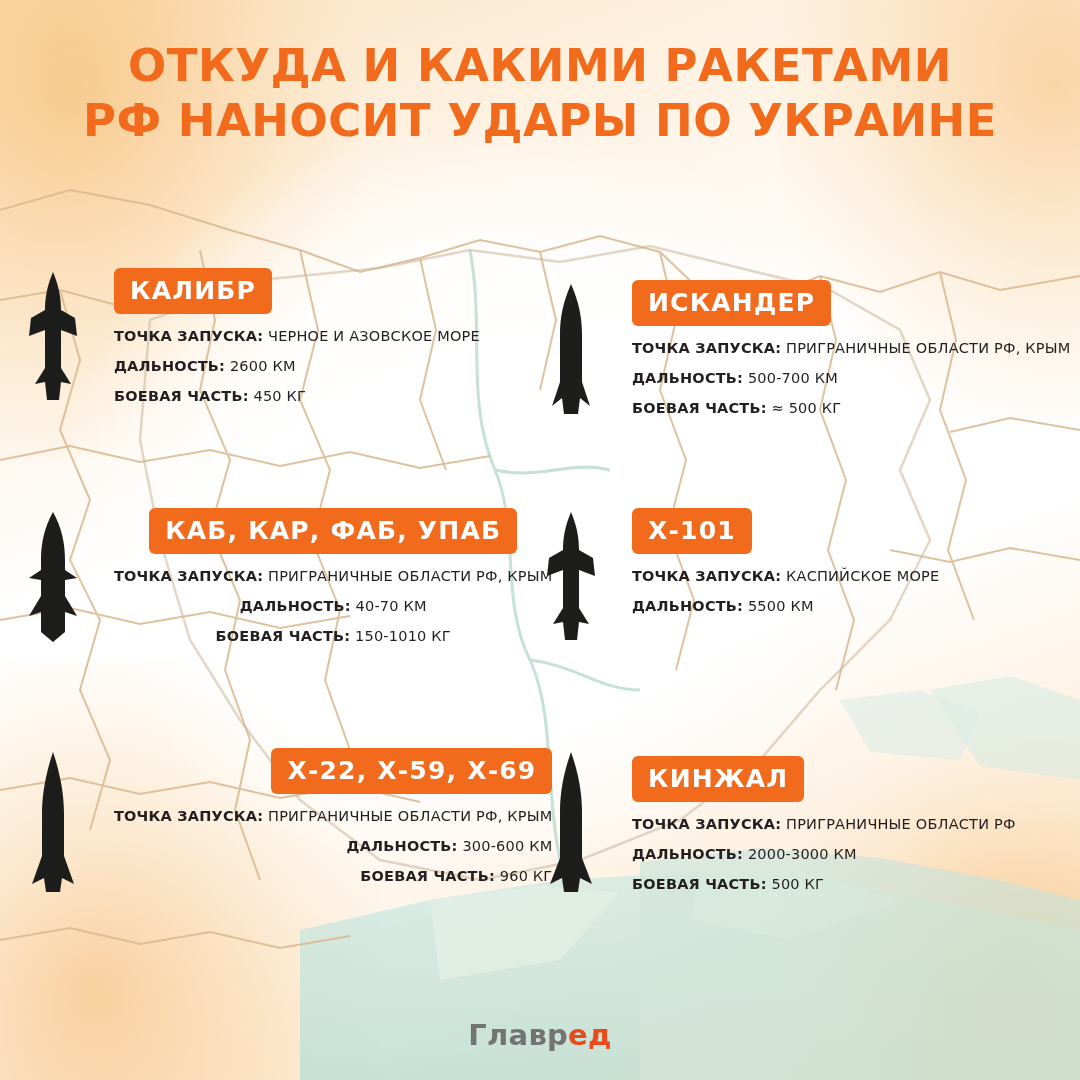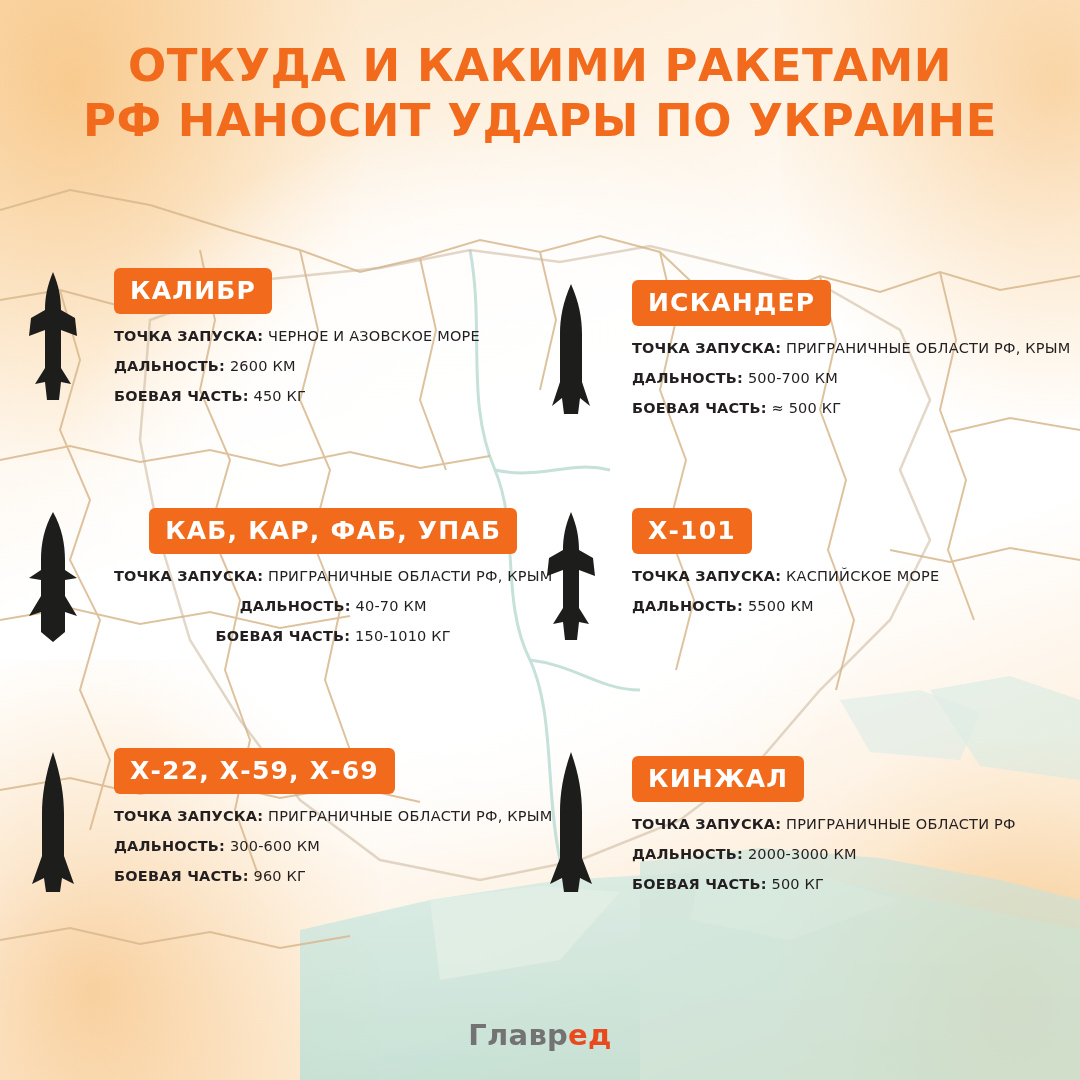--- a/index.html
+++ b/index.html
@@ -297,21 +297,21 @@
         <span class="lbl">ТОЧКА ЗАПУСКА:</span>
         <span class="val">КАСПИЙСКОЕ МОРЕ</span>
       </div>
       <div class="row">
         <span class="lbl">ДАЛЬНОСТЬ:</span>
         <span class="val">5500 КМ</span>
       </div>
     </div>
   </div>
 
-  <div class="card" style="left:14px; top:748px;">
+  <div class="card" style="left:14px; top:748px;text-align:right;">
     <div class="rocket-wrap">
       <svg width="46" height="140" viewBox="0 0 46 140" xmlns="http://www.w3.org/2000/svg">
         <path d="M23 0 C15 24 12 44 12 62 L12 104 L2 132 L14 126 L16 140 L30 140 L32 126 L44 132 L34 104 L34 62 C34 44 31 24 23 0 Z" fill="#1d1d1b"></path>
       </svg>
     </div>
     <div class="card-body">
       <div class="badge">Х-22, Х-59, Х-69</div>
       <div class="row">
         <span class="lbl">ТОЧКА ЗАПУСКА:</span>
         <span class="val"> ПРИГРАНИЧНЫЕ ОБЛАСТИ РФ, КРЫМ</span>

